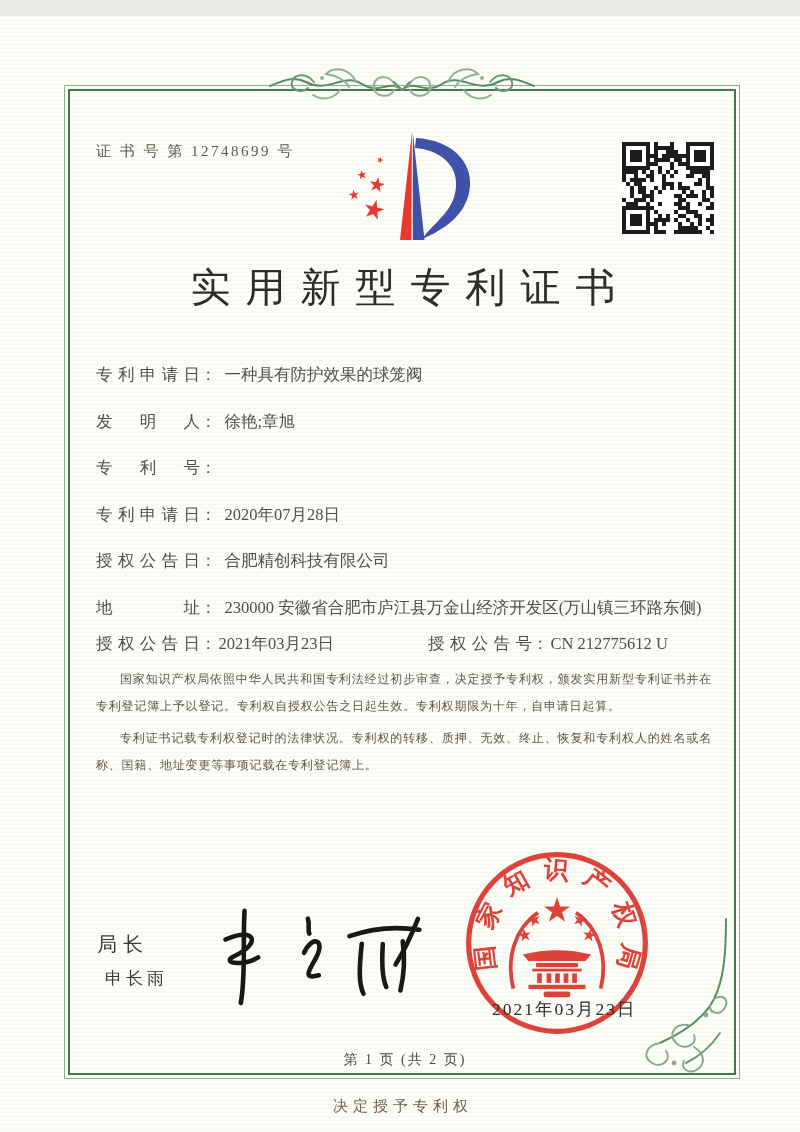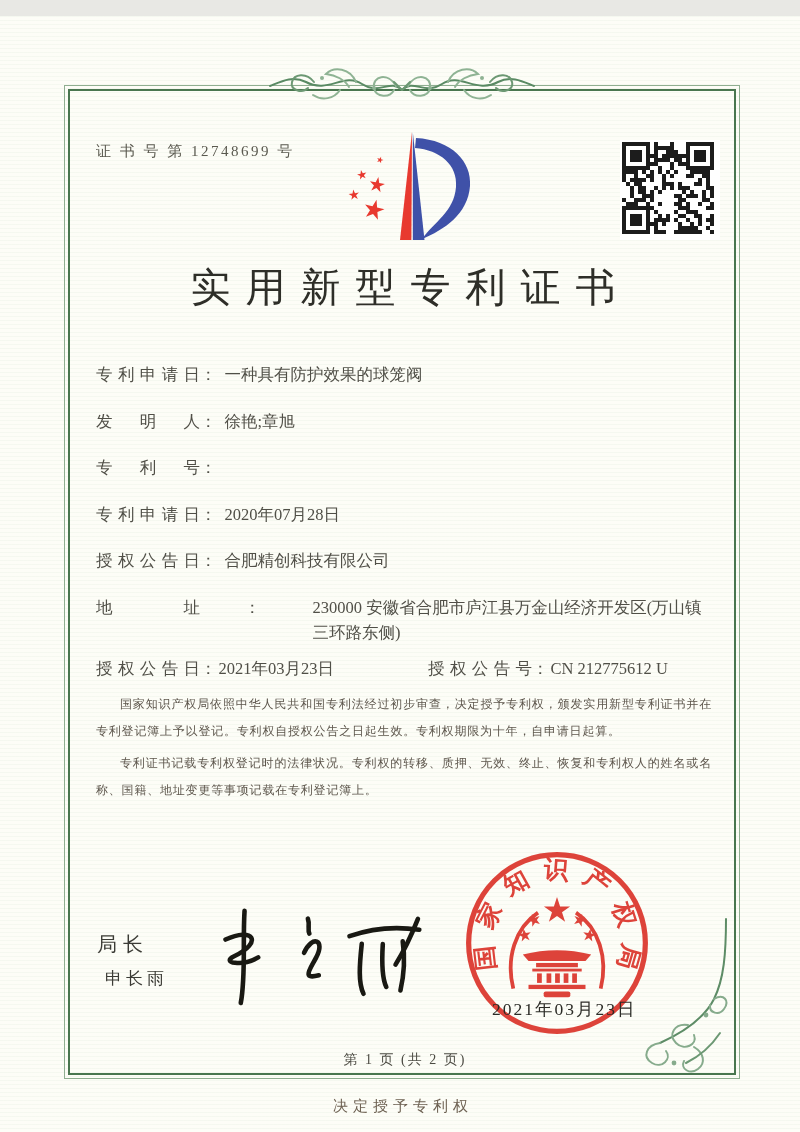--- a/index.html
+++ b/index.html
@@ -22,21 +22,21 @@
   .title{position:absolute;left:65px;top:244px;width:676px;text-align:center;
          font-size:40px;letter-spacing:15px;color:#2e2e28;font-weight:500;text-indent:15px;}
   
   .content{position:absolute;left:96px;top:346px;width:616px;font-size:16.5px;line-height:25px;}
   .frow{display:flex;margin-bottom:21.5px;}
   .pair{display:flex;}
   .pair.first{width:332px;}
   .flabel{display:inline-block;width:104px;text-align:justify;text-align-last:justify;}
   .colon{margin:0 2px 0 0;}
   .fvalue{flex:1;margin-left:6px;}
-  .frow.addr{margin-bottom:11px;gap:44px;}
+  .frow.addr{margin-bottom:11px;}
   .frow.grant{margin-bottom:10px;}
   
   .paras{font-size:12px;line-height:27px;color:#5d564c;letter-spacing:0.8px;text-align:justify;}
   .paras p{margin:0 0 5px 0;text-indent:2em;}
   
   .officer-title{position:absolute;left:97px;top:915px;font-family:"Liberation Sans","DejaVu Sans",sans-serif;font-size:20px;letter-spacing:6px;color:#3b3b35;}
   .officer-name{position:absolute;left:105px;top:951px;font-family:"Liberation Sans","DejaVu Sans",sans-serif;font-size:17px;letter-spacing:4px;color:#3b3b35;}
   .signature{position:absolute;left:212px;top:880px;transform:rotate(-2deg);}
   .seal{position:absolute;left:462px;top:832px;opacity:0.95;}
   .seal-date{position:absolute;left:492px;top:981px;font-size:17.5px;letter-spacing:2px;color:#2b2b26;z-index:3;}

